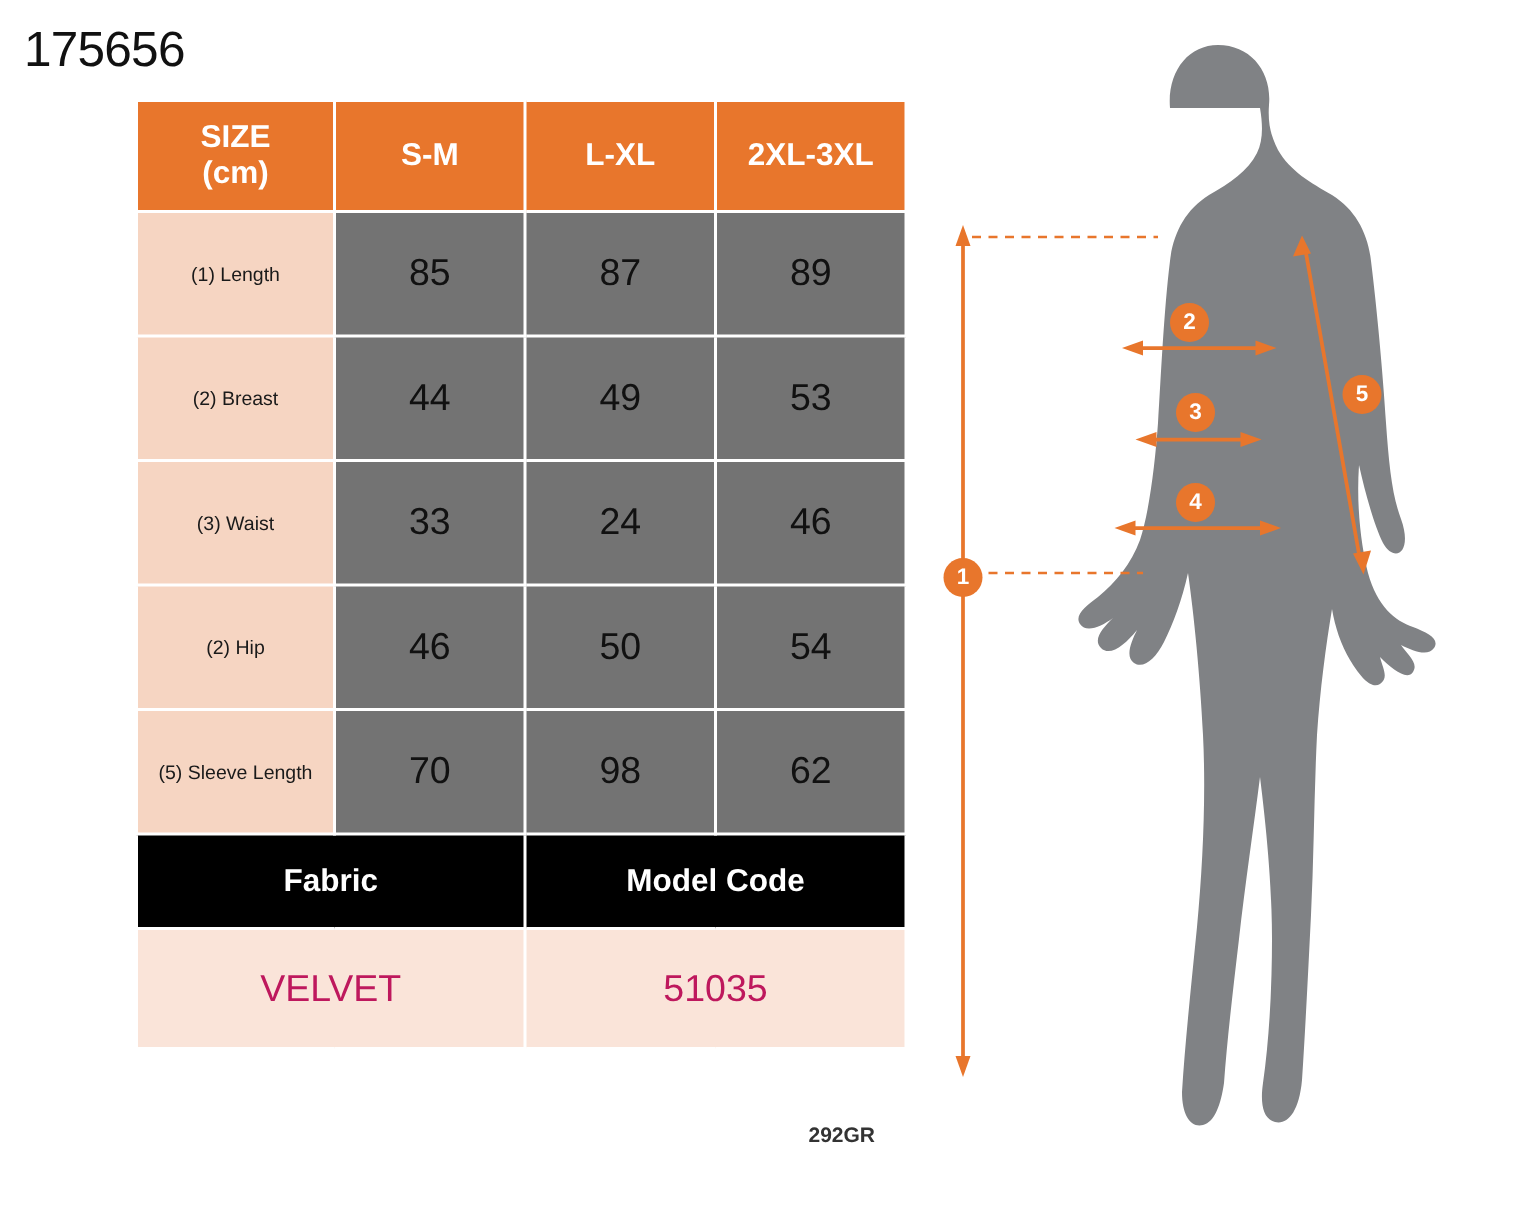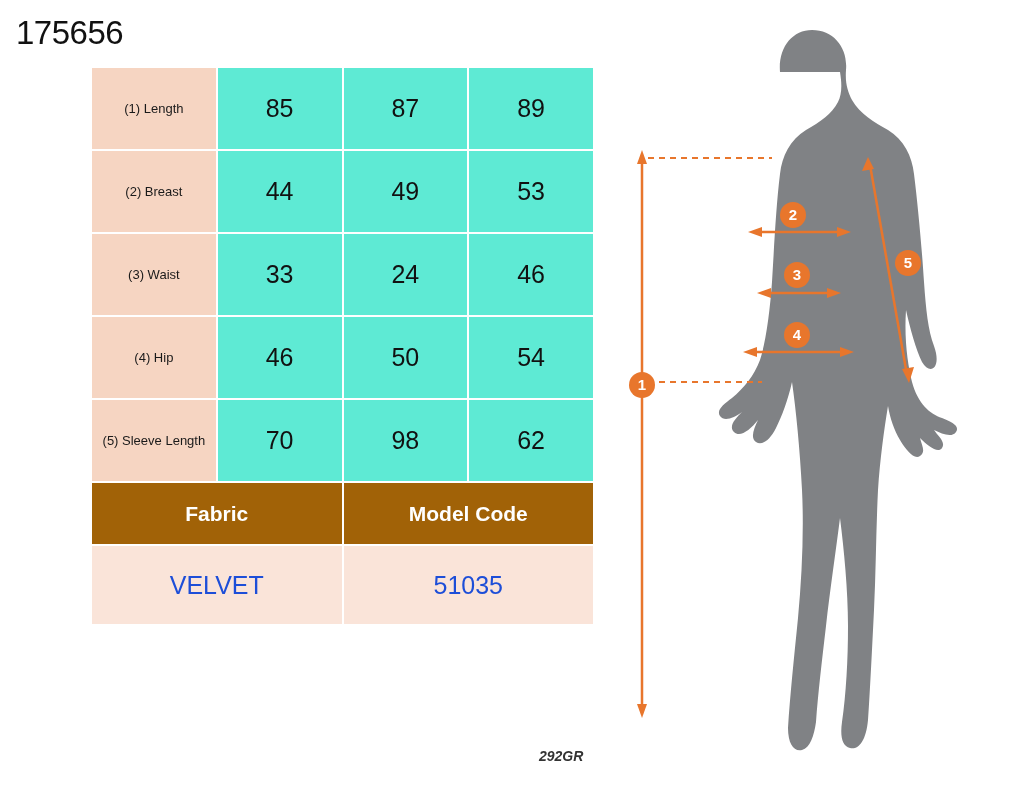--- a/index.html
+++ b/index.html
@@ -49,51 +49,50 @@
   .rowlabel {
     background: #f6d5c2;
     color: #1a1a1a;
     font-size: 13px;
     text-align: center;
     height: 81px;
     vertical-align: middle;
     line-height: 1.2;
   }
   .val {
-    background: #5eead4;
+    background: #737373;
     color: #111111;
     font-size: 25px;
     text-align: center;
     vertical-align: middle;
   }
   .footer-hdr {
-    background: #a16207;
+    background: #000000;
     color: #ffffff;
     font-size: 21px;
     font-weight: bold;
     text-align: center;
     height: 61px;
     vertical-align: middle;
   }
   .footer-val {
     background: #fae4d9;
-    color: #1d4ed8;
+    color: #be185d;
     font-size: 25px;
     text-align: center;
     height: 78px;
     vertical-align: middle;
   }
   #weight-note {
     position: absolute;
     left: 539px;
     top: 748px;
     font-size: 14px;
     font-weight: bold;
     color: #333333;
-    font-style: italic;
   }
   #figure-area {
     position: absolute;
     left: 612px;
     top: 10px;
     width: 400px;
     height: 780px;
   }
   .badge {
     position: absolute;
@@ -113,20 +112,29 @@
   #b4 { left: 172px; top: 312px; }
   #b5 { left: 283px; top: 240px; }
 </style>
 </head>
 <body>
 
 <div id="page-title">175656</div>
 
 <table id="size-table">
   <tbody>
+      <tr>
+    <th class="hdr" style="width:130px">
+      <div>SIZE</div>
+      <div>(cm)</div>
+    </th>
+    <th class="hdr" style="width:125px">S-M</th>
+    <th class="hdr" style="width:125px">L-XL</th>
+    <th class="hdr" style="width:125px">2XL-3XL</th>
+  </tr>
 
   <tr>
     <td class="rowlabel">(1) Length</td>
     <td class="val">85</td>
     <td class="val">87</td>
     <td class="val">89</td>
   </tr>
 
   <tr>
     <td class="rowlabel">(2) Breast</td>
@@ -136,21 +144,21 @@
   </tr>
 
   <tr>
     <td class="rowlabel">(3) Waist</td>
     <td class="val">33</td>
     <td class="val">24</td>
     <td class="val">46</td>
   </tr>
 
   <tr>
-    <td class="rowlabel">(4) Hip</td>
+    <td class="rowlabel">(2) Hip</td>
     <td class="val">46</td>
     <td class="val">50</td>
     <td class="val">54</td>
   </tr>
 
   <tr>
     <td class="rowlabel">(5) Sleeve Length</td>
     <td class="val">70</td>
     <td class="val">98</td>
     <td class="val">62</td>

